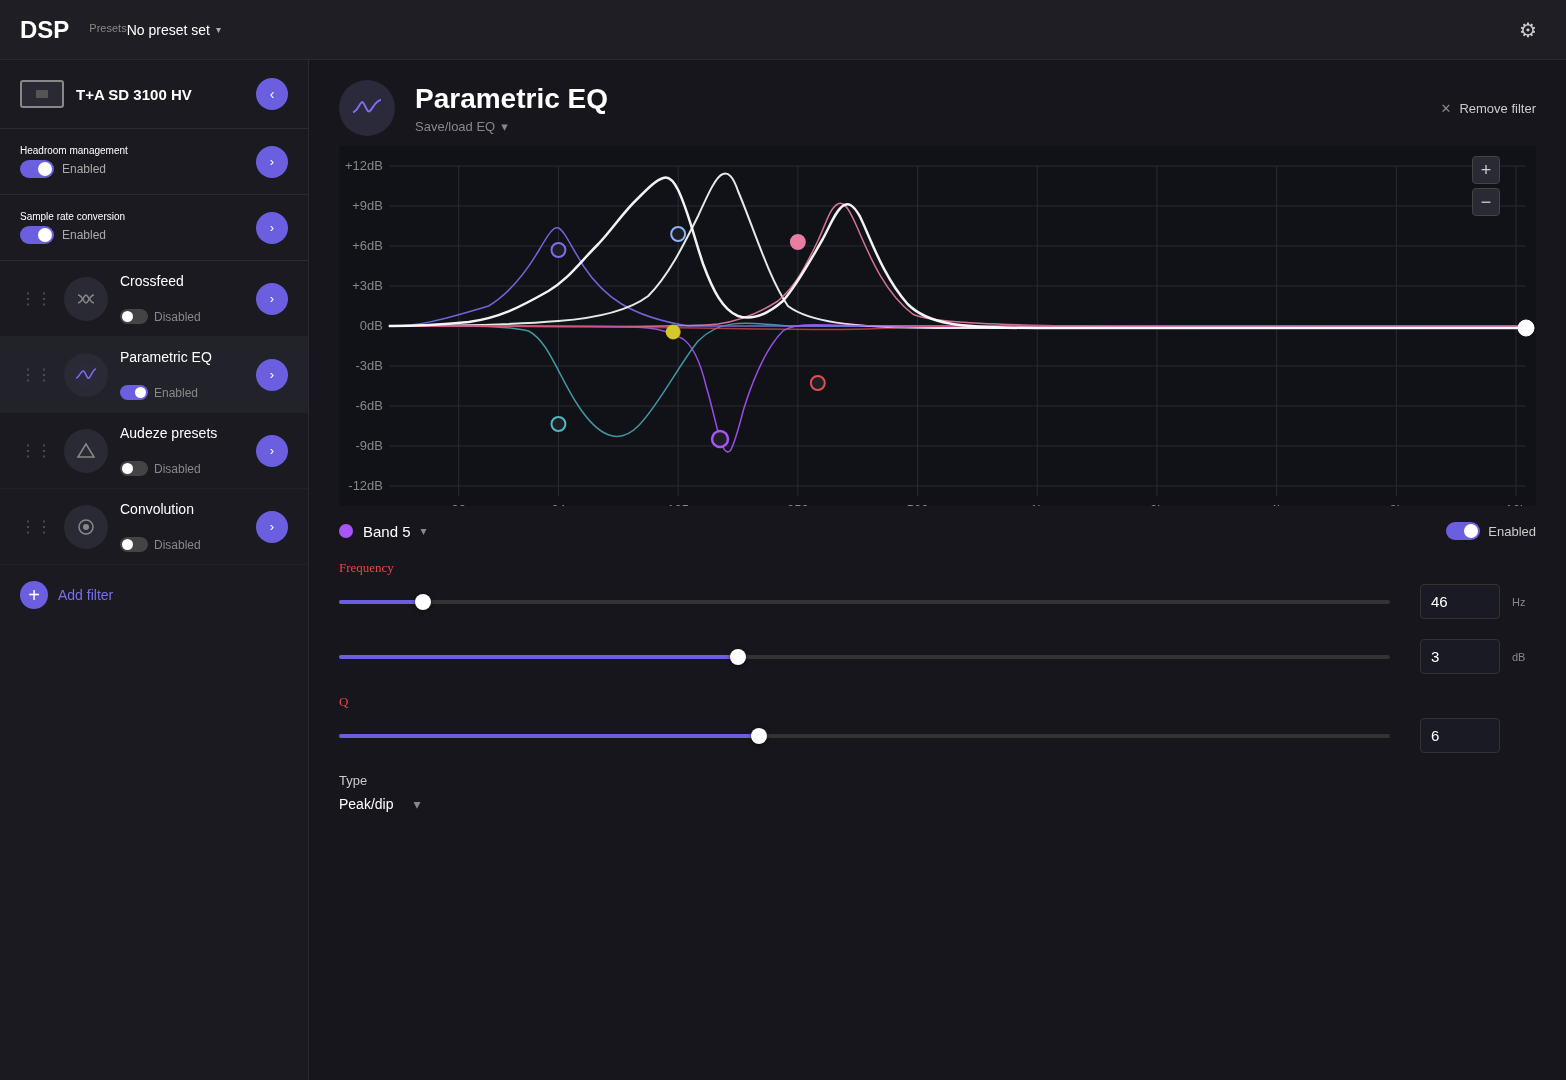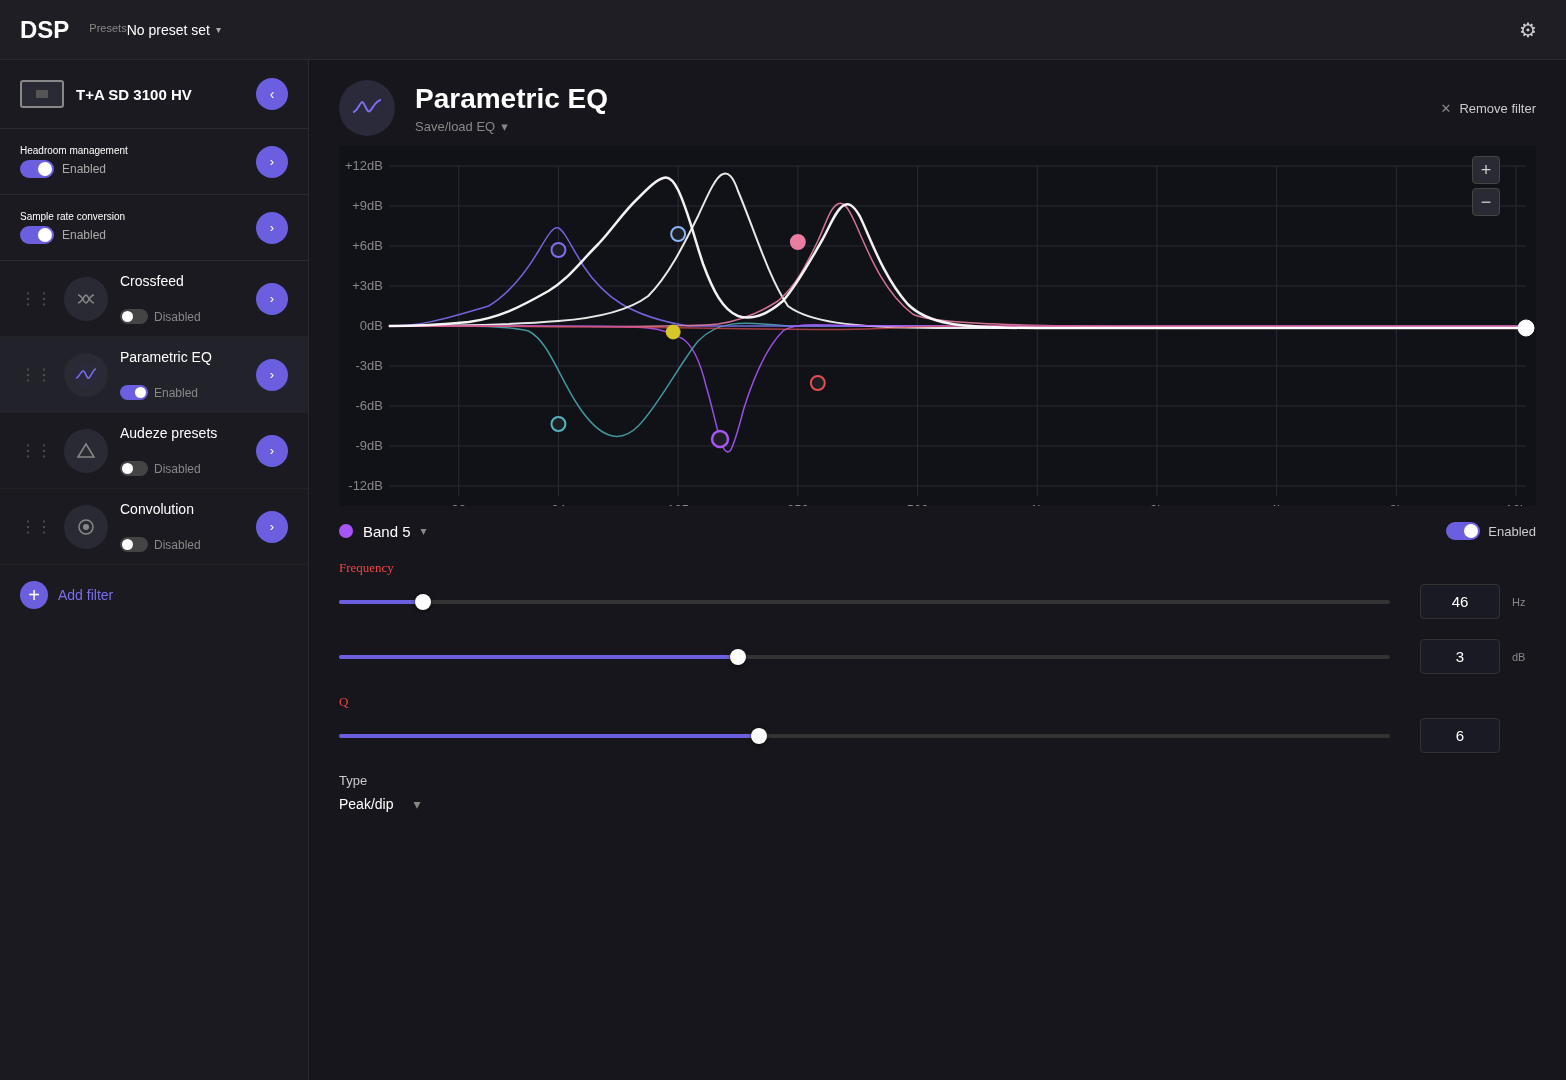--- a/index.html
+++ b/index.html
@@ -390,21 +390,20 @@
       box-shadow: 0 1px 4px rgba(0,0,0,0.5);
     }
     .control-value-box {
       width: 80px;
       background: #1a1a24;
       border: 1px solid #333;
       border-radius: 4px;
       padding: 8px 10px;
       font-size: 15px;
       color: white;
-      text-align: center;
       margin-left: 18px;
     }
     .control-unit { font-size: 11px; color: #888; min-width: 24px; }
 
     .type-row {
       margin-top: 4px;
     }
     .type-label { font-size: 13px; color: #ccc; margin-bottom: 8px; }
     .type-selector {
       display: flex;

